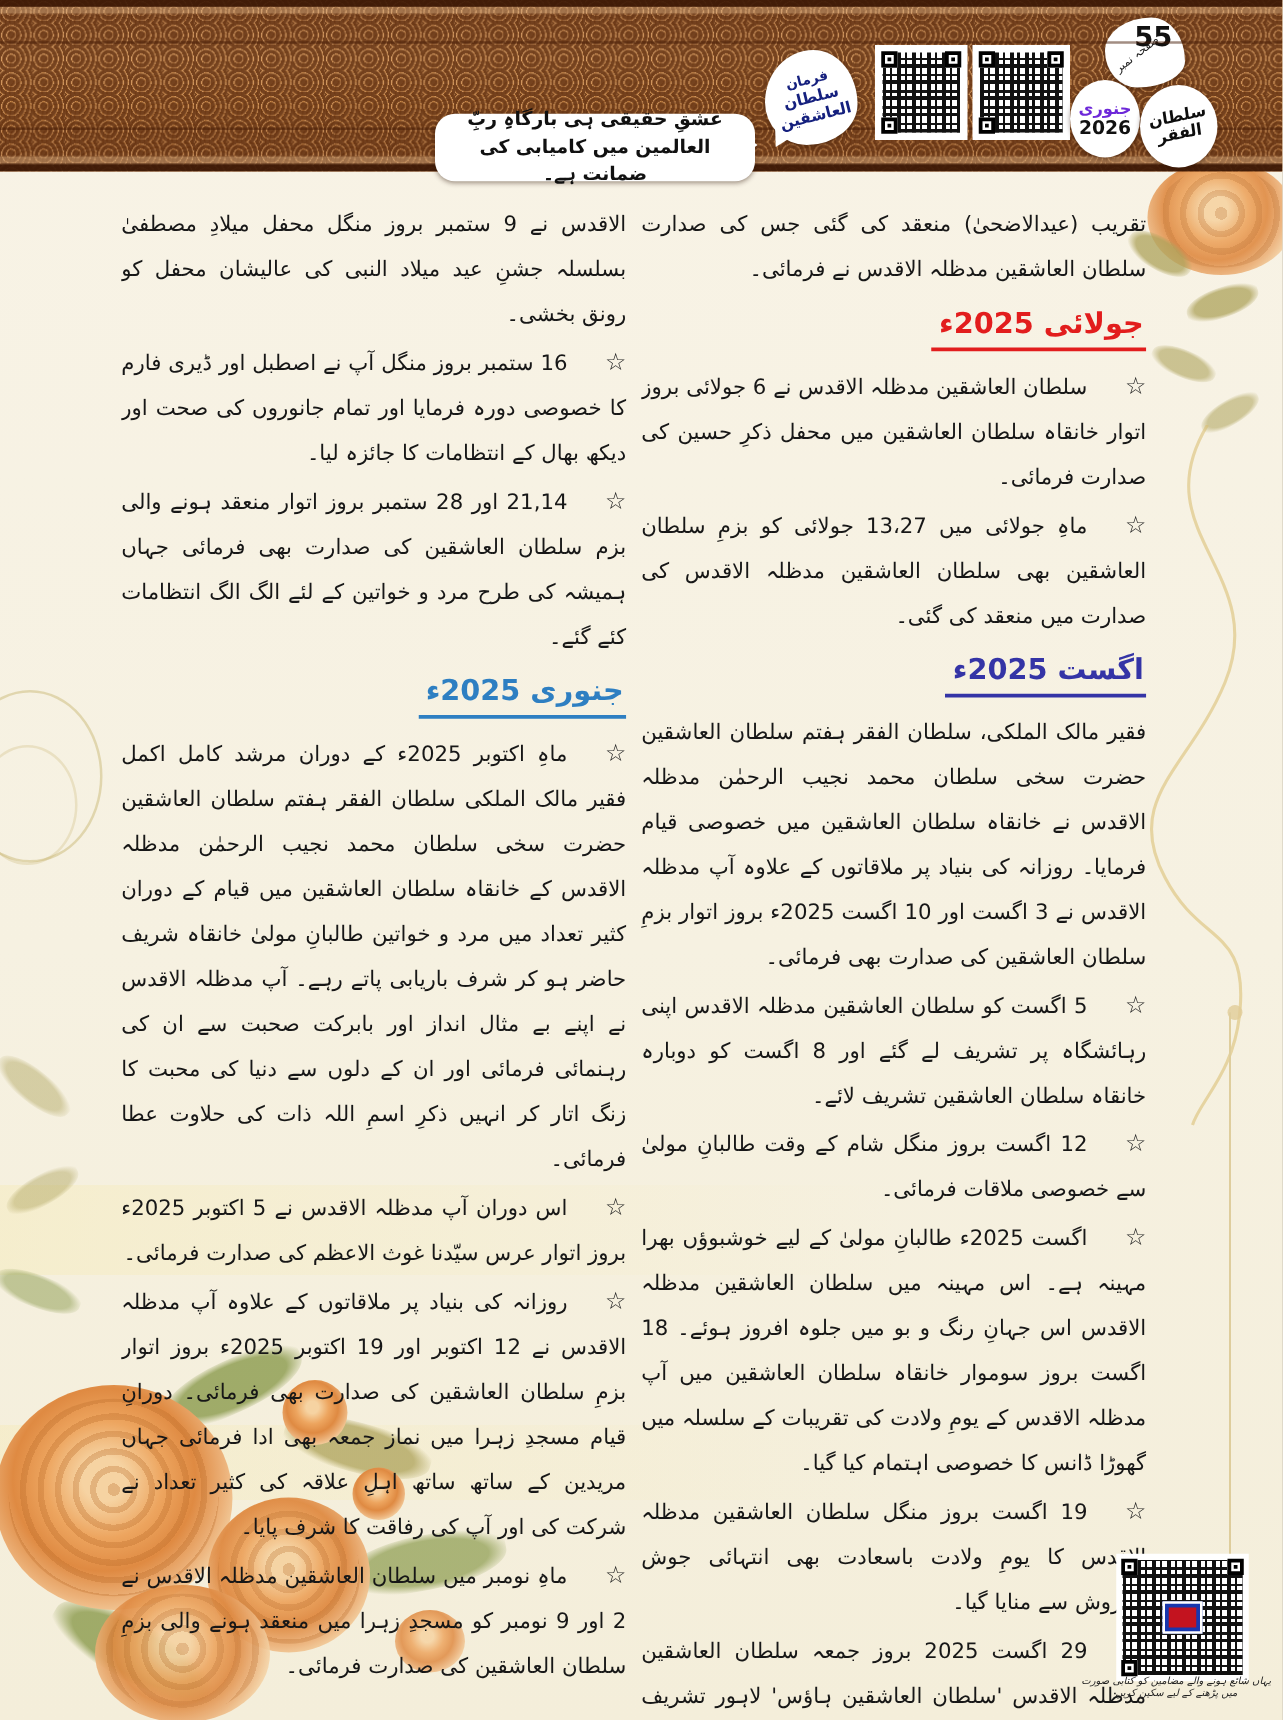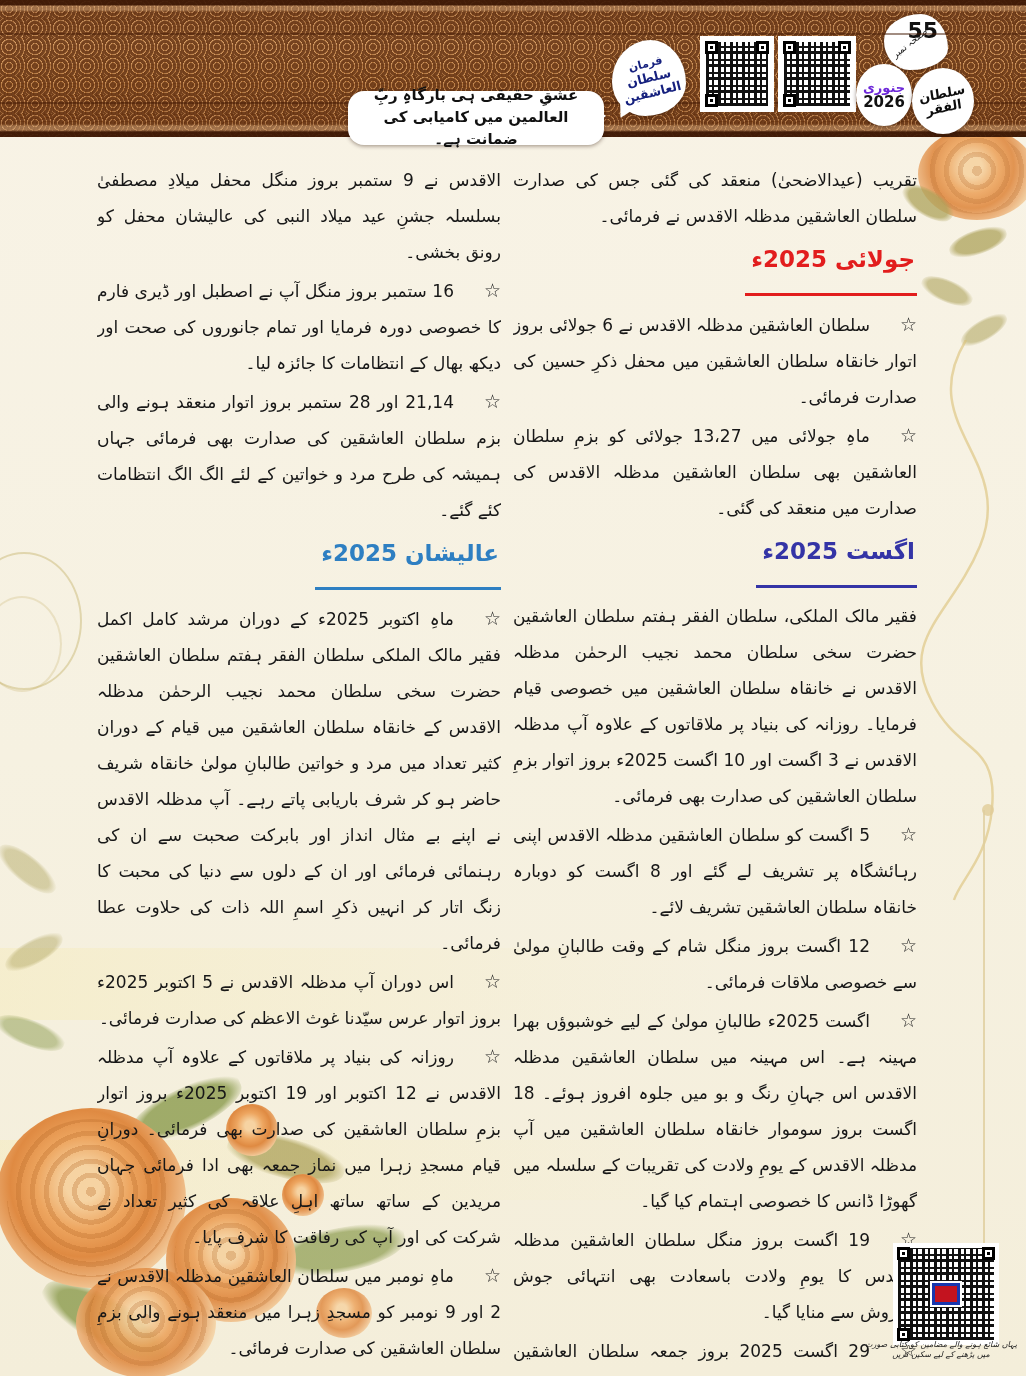--- a/index.html
+++ b/index.html
@@ -49,21 +49,21 @@
     display:flex;align-items:center;justify-content:center;}
   .logo-script{transform:rotate(-12deg) skewX(-4deg);font-size:13px;font-weight:bold;color:#0d0d0d;text-align:center;line-height:1.1;}
   
   .col{position:absolute;top:162px;width:404px;height:1218px;overflow:hidden;
        direction:rtl;text-align:justify;font-size:17px;line-height:36px;color:#171717;}
   .col-right{left:513px;}
   .col-left{left:97px;}
   .col p{margin:0 0 2px 0;}
   .star{display:inline-block;margin-left:30px;font-size:19px;color:#222;}
   .sec-heading{display:table;font-size:23px;font-weight:bold;line-height:1.35;
-       border-bottom:3px solid currentColor;padding:2px 2px 18px 6px;margin:8px 0 10px 0;}
+       border-bottom:3px solid currentColor;padding:2px 2px 3px 6px;margin:8px 0 10px 0;}
   
   .footer-qr{left:893px;top:1243px;width:96px;height:92px;padding:5px;}
   .qr-logo{position:absolute;left:50%;top:50%;width:28px;height:22px;transform:translate(-50%,-50%);
      background:#1837ae;border:2px solid #fff;}
   .qr-logo:after{content:"";position:absolute;inset:3px;background:#c3131f;}
   .footer-caption{position:absolute;left:862px;top:1340px;width:158px;font-size:8px;direction:rtl;
      text-align:center;color:#222;line-height:1.2;font-style:italic;}
   
   .decor{position:absolute;pointer-events:none;}
   .rose{border-radius:50%;}
@@ -163,21 +163,21 @@
     <p><span class="star">☆</span><span>اگست 2025ء طالبانِ مولیٰ کے لیے خوشبوؤں بھرا مہینہ ہے۔ اس مہینہ میں سلطان العاشقین مدظلہ الاقدس اس جہانِ رنگ و بو میں جلوہ افروز ہوئے۔ 18 اگست بروز سوموار خانقاہ سلطان العاشقین میں آپ مدظلہ الاقدس کے یومِ ولادت کی تقریبات کے سلسلہ میں گھوڑا ڈانس کا خصوصی اہتمام کیا گیا۔</span></p>
     <p><span class="star">☆</span><span>19 اگست بروز منگل سلطان العاشقین مدظلہ الاقدس کا یومِ ولادت باسعادت بھی انتہائی جوش وخروش سے منایا گیا۔</span></p>
     <p><span class="star">☆</span><span>29 اگست 2025 بروز جمعہ سلطان العاشقین مدظلہ الاقدس 'سلطان العاشقین ہاؤس' لاہور تشریف لے گئے۔</span></p>
 
   </div>
 
   <div class="col col-left">
     <p><span>الاقدس نے 9 ستمبر بروز منگل محفل میلادِ مصطفیٰ بسلسلہ جشنِ عید میلاد النبی کی عالیشان محفل کو رونق بخشی۔</span></p>
     <p><span class="star">☆</span><span>16 ستمبر بروز منگل آپ نے اصطبل اور ڈیری فارم کا خصوصی دورہ فرمایا اور تمام جانوروں کی صحت اور دیکھ بھال کے انتظامات کا جائزہ لیا۔</span></p>
     <p><span class="star">☆</span><span>21,14 اور 28 ستمبر بروز اتوار منعقد ہونے والی بزم سلطان العاشقین کی صدارت بھی فرمائی جہاں ہمیشہ کی طرح مرد و خواتین کے لئے الگ الگ انتظامات کئے گئے۔</span></p>
-    <div class="sec-heading" style="color: rgb(46, 127, 194);">عالیشان 2025ء</div>
+    <div class="sec-heading" style="color: rgb(46, 127, 194);">جنوری 2025ء</div>
     <p><span class="star">☆</span><span>ماہِ اکتوبر 2025ء کے دوران مرشد کامل اکمل فقیر مالک الملکی سلطان الفقر ہفتم سلطان العاشقین حضرت سخی سلطان محمد نجیب الرحمٰن مدظلہ الاقدس کے خانقاہ سلطان العاشقین میں قیام کے دوران کثیر تعداد میں مرد و خواتین طالبانِ مولیٰ خانقاہ شریف حاضر ہو کر شرف باریابی پاتے رہے۔ آپ مدظلہ الاقدس نے اپنے بے مثال انداز اور بابرکت صحبت سے ان کی رہنمائی فرمائی اور ان کے دلوں سے دنیا کی محبت کا زنگ اتار کر انہیں ذکرِ اسمِ اللہ ذات کی حلاوت عطا فرمائی۔</span></p>
     <p><span class="star">☆</span><span>اس دوران آپ مدظلہ الاقدس نے 5 اکتوبر 2025ء بروز اتوار عرس سیّدنا غوث الاعظم کی صدارت فرمائی۔</span></p>
     <p><span class="star">☆</span><span>روزانہ کی بنیاد پر ملاقاتوں کے علاوہ آپ مدظلہ الاقدس نے 12 اکتوبر اور 19 اکتوبر 2025ء بروز اتوار بزمِ سلطان العاشقین کی صدارت بھی فرمائی۔ دورانِ قیام مسجدِ زہرا میں نماز جمعہ بھی ادا فرمائی جہاں مریدین کے ساتھ ساتھ اہلِ علاقہ کی کثیر تعداد نے شرکت کی اور آپ کی رفاقت کا شرف پایا۔</span></p>
     <p><span class="star">☆</span><span>ماہِ نومبر میں سلطان العاشقین مدظلہ الاقدس نے 2 اور 9 نومبر کو مسجدِ زہرا میں منعقد ہونے والی بزمِ سلطان العاشقین کی صدارت فرمائی۔</span></p>
 
   </div>
 
   <div class="qr-box footer-qr">
     <div class="qr">
         <i class="tl"></i>

